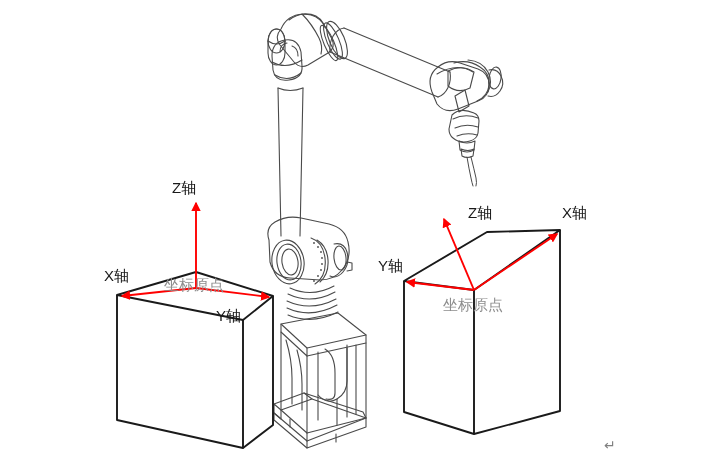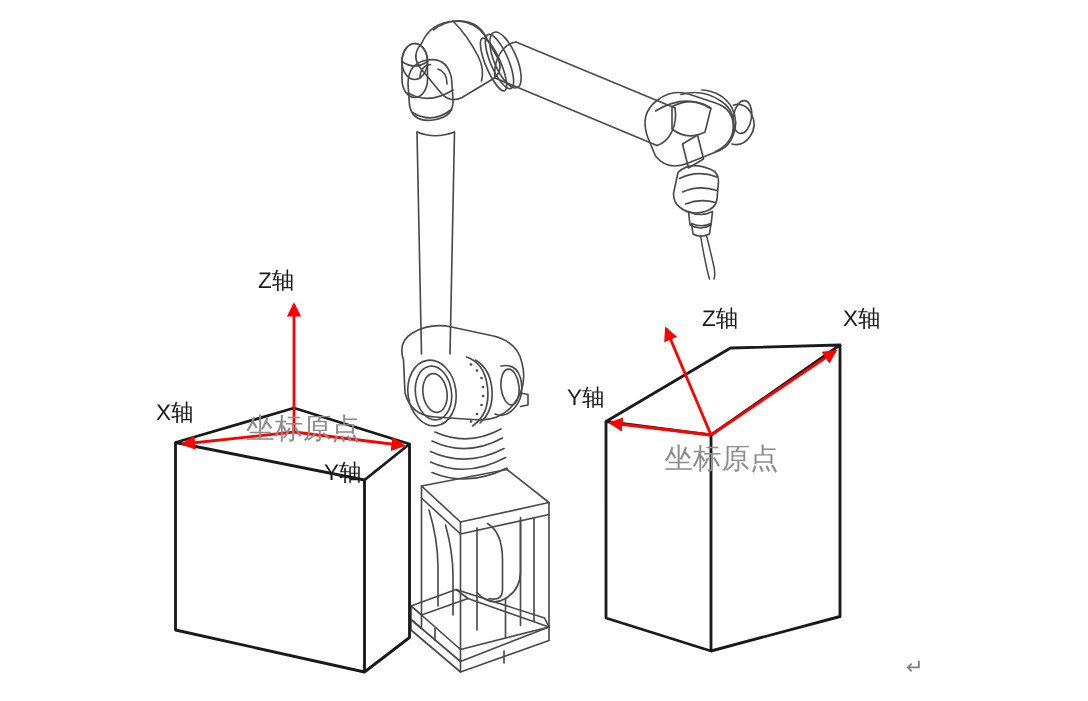--- a/index.html
+++ b/index.html
@@ -33,21 +33,21 @@
     font-family: "Liberation Sans", "DejaVu Sans", sans-serif;
     line-height: 1;
     pointer-events: none;
   }
   .lbl-axis {
     font-size: 15px;
     color: #1a1a1a;
     font-weight: 400;
   }
   .lbl-origin {
-    font-size: 19px;
+    font-size: 15px;
     color: #8c8c8c;
     font-weight: 400;
   }
   .pilcrow {
     position: absolute;
     font-size: 14px;
     color: #808080;
     font-family: "DejaVu Sans", sans-serif;
   }
 </style>

